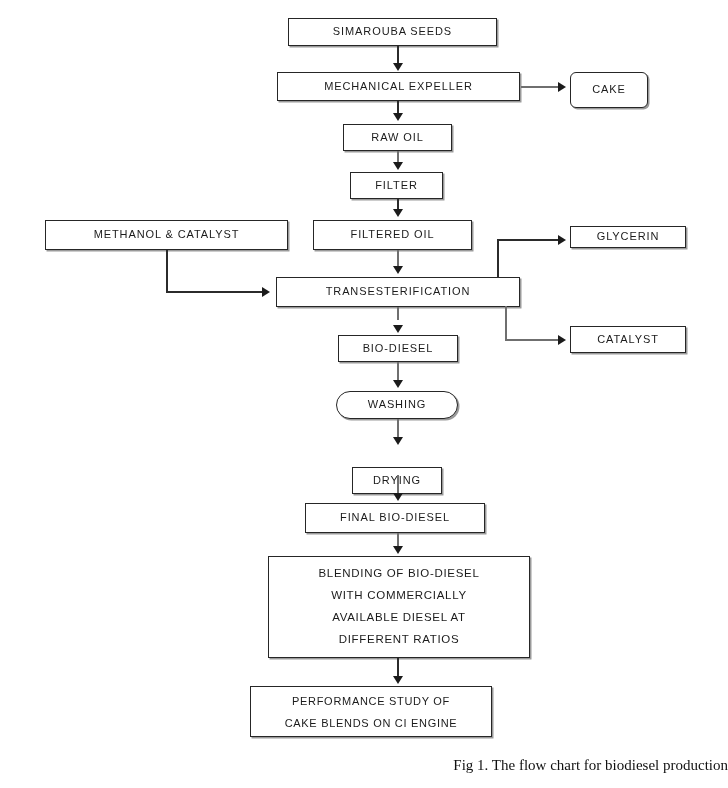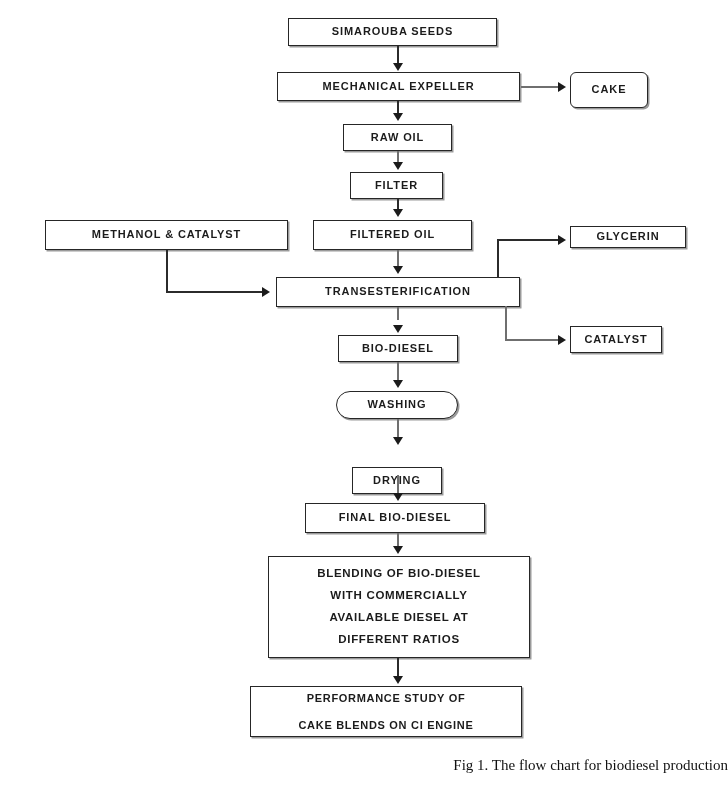--- a/index.html
+++ b/index.html
@@ -23,21 +23,21 @@
     background: #ffffff;
     border: 1.5px solid #262626;
     box-shadow: 1.5px 1.5px 0 0 #9a9a9a;
     display: flex;
     flex-direction: column;
     align-items: center;
     justify-content: center;
     text-align: center;
     color: #1b1b1b;
     font-family: "Liberation Sans", sans-serif;
-    font-weight: bold;
+    font-weight: normal;
     font-size: 11px;
     letter-spacing: 0.9px;
     line-height: 1.05;
     white-space: nowrap;
   }
   .node.multiline {
     white-space: normal;
     line-height: 1.9;
     letter-spacing: 0.7px;
   }
@@ -116,21 +116,21 @@
   </div>
 
   <div class="node" style="left:570px; top:226px; width:116px; height:22px;">
     <span class="tline">GLYCERIN</span>
   </div>
 
   <div class="node" style="left:276px; top:277px; width:244px; height:30px;">
     <span class="tline">TRANSESTERIFICATION</span>
   </div>
 
-  <div class="node" style="left:570px; top:326px; width:92px; height:27px;">
+  <div class="node" style="left:570px; top:326px; width:116px; height:27px;">
     <span class="tline">CATALYST</span>
   </div>
 
   <div class="node" style="left:338px; top:335px; width:120px; height:27px;">
     <span class="tline">BIO-DIESEL</span>
   </div>
 
   <div class="node" style="left:336px; top:391px; width:122px; height:28px;border-radius:14px;">
     <span class="tline">WASHING</span>
   </div>
@@ -143,21 +143,21 @@
     <span class="tline">FINAL BIO-DIESEL</span>
   </div>
 
   <div class="node multiline" style="left:268px; top:556px; width:262px; height:102px; font-size:11.5px;">
     <span class="tline">BLENDING  OF BIO-DIESEL</span>
     <span class="tline">WITH COMMERCIALLY</span>
     <span class="tline">AVAILABLE DIESEL AT</span>
     <span class="tline">DIFFERENT RATIOS</span>
   </div>
 
-  <div class="node multiline" style="left:250px; top:686px; width:272px; height:51px; line-height:2.0;justify-content:space-between;">
+  <div class="node multiline" style="left:250px; top:686px; width:242px; height:51px; line-height:2.0;">
     <span class="tline">PERFORMANCE  STUDY OF</span>
     <span class="tline">CAKE BLENDS  ON CI ENGINE</span>
   </div>
 
   <div class="edge v" style="left:397px; top:46px; height:20px;"></div>
   <div class="arrow down" style="left:393px; top:63px;"></div>
 
   <div class="edge h light" style="left:521px; top:86px; width:40px;"></div>
   <div class="arrow right" style="left:558px; top:82px;"></div>
 

